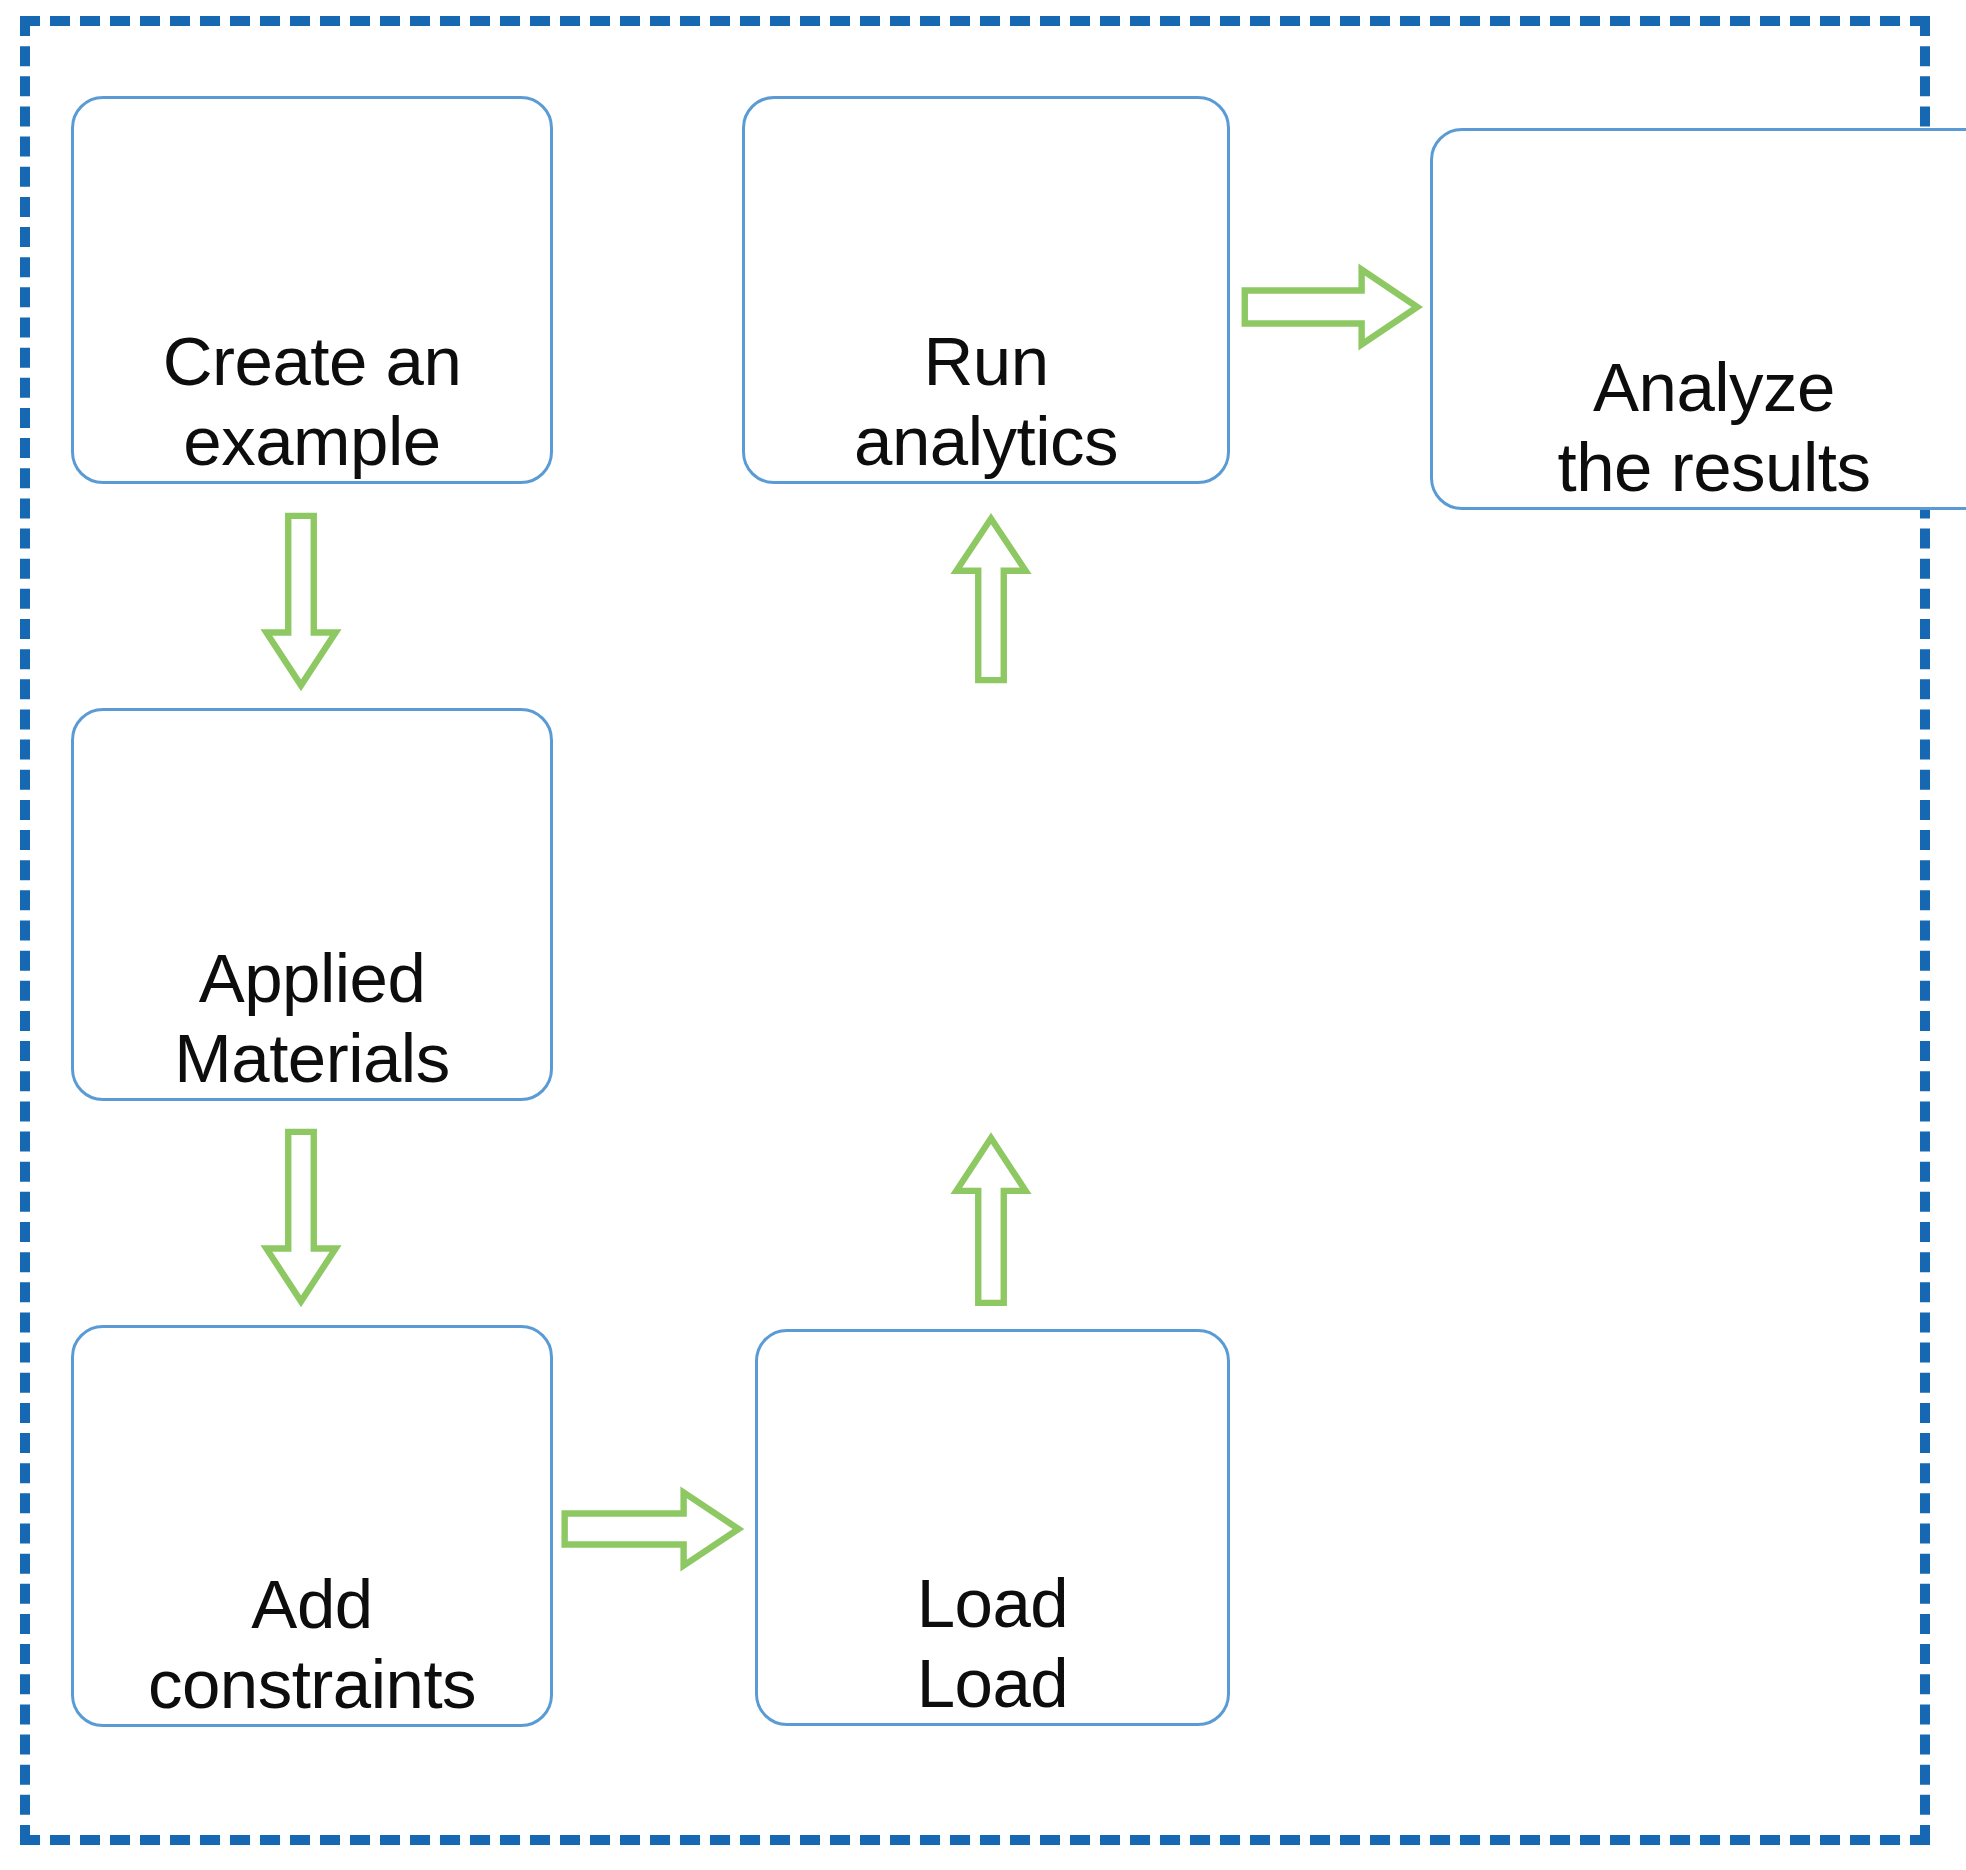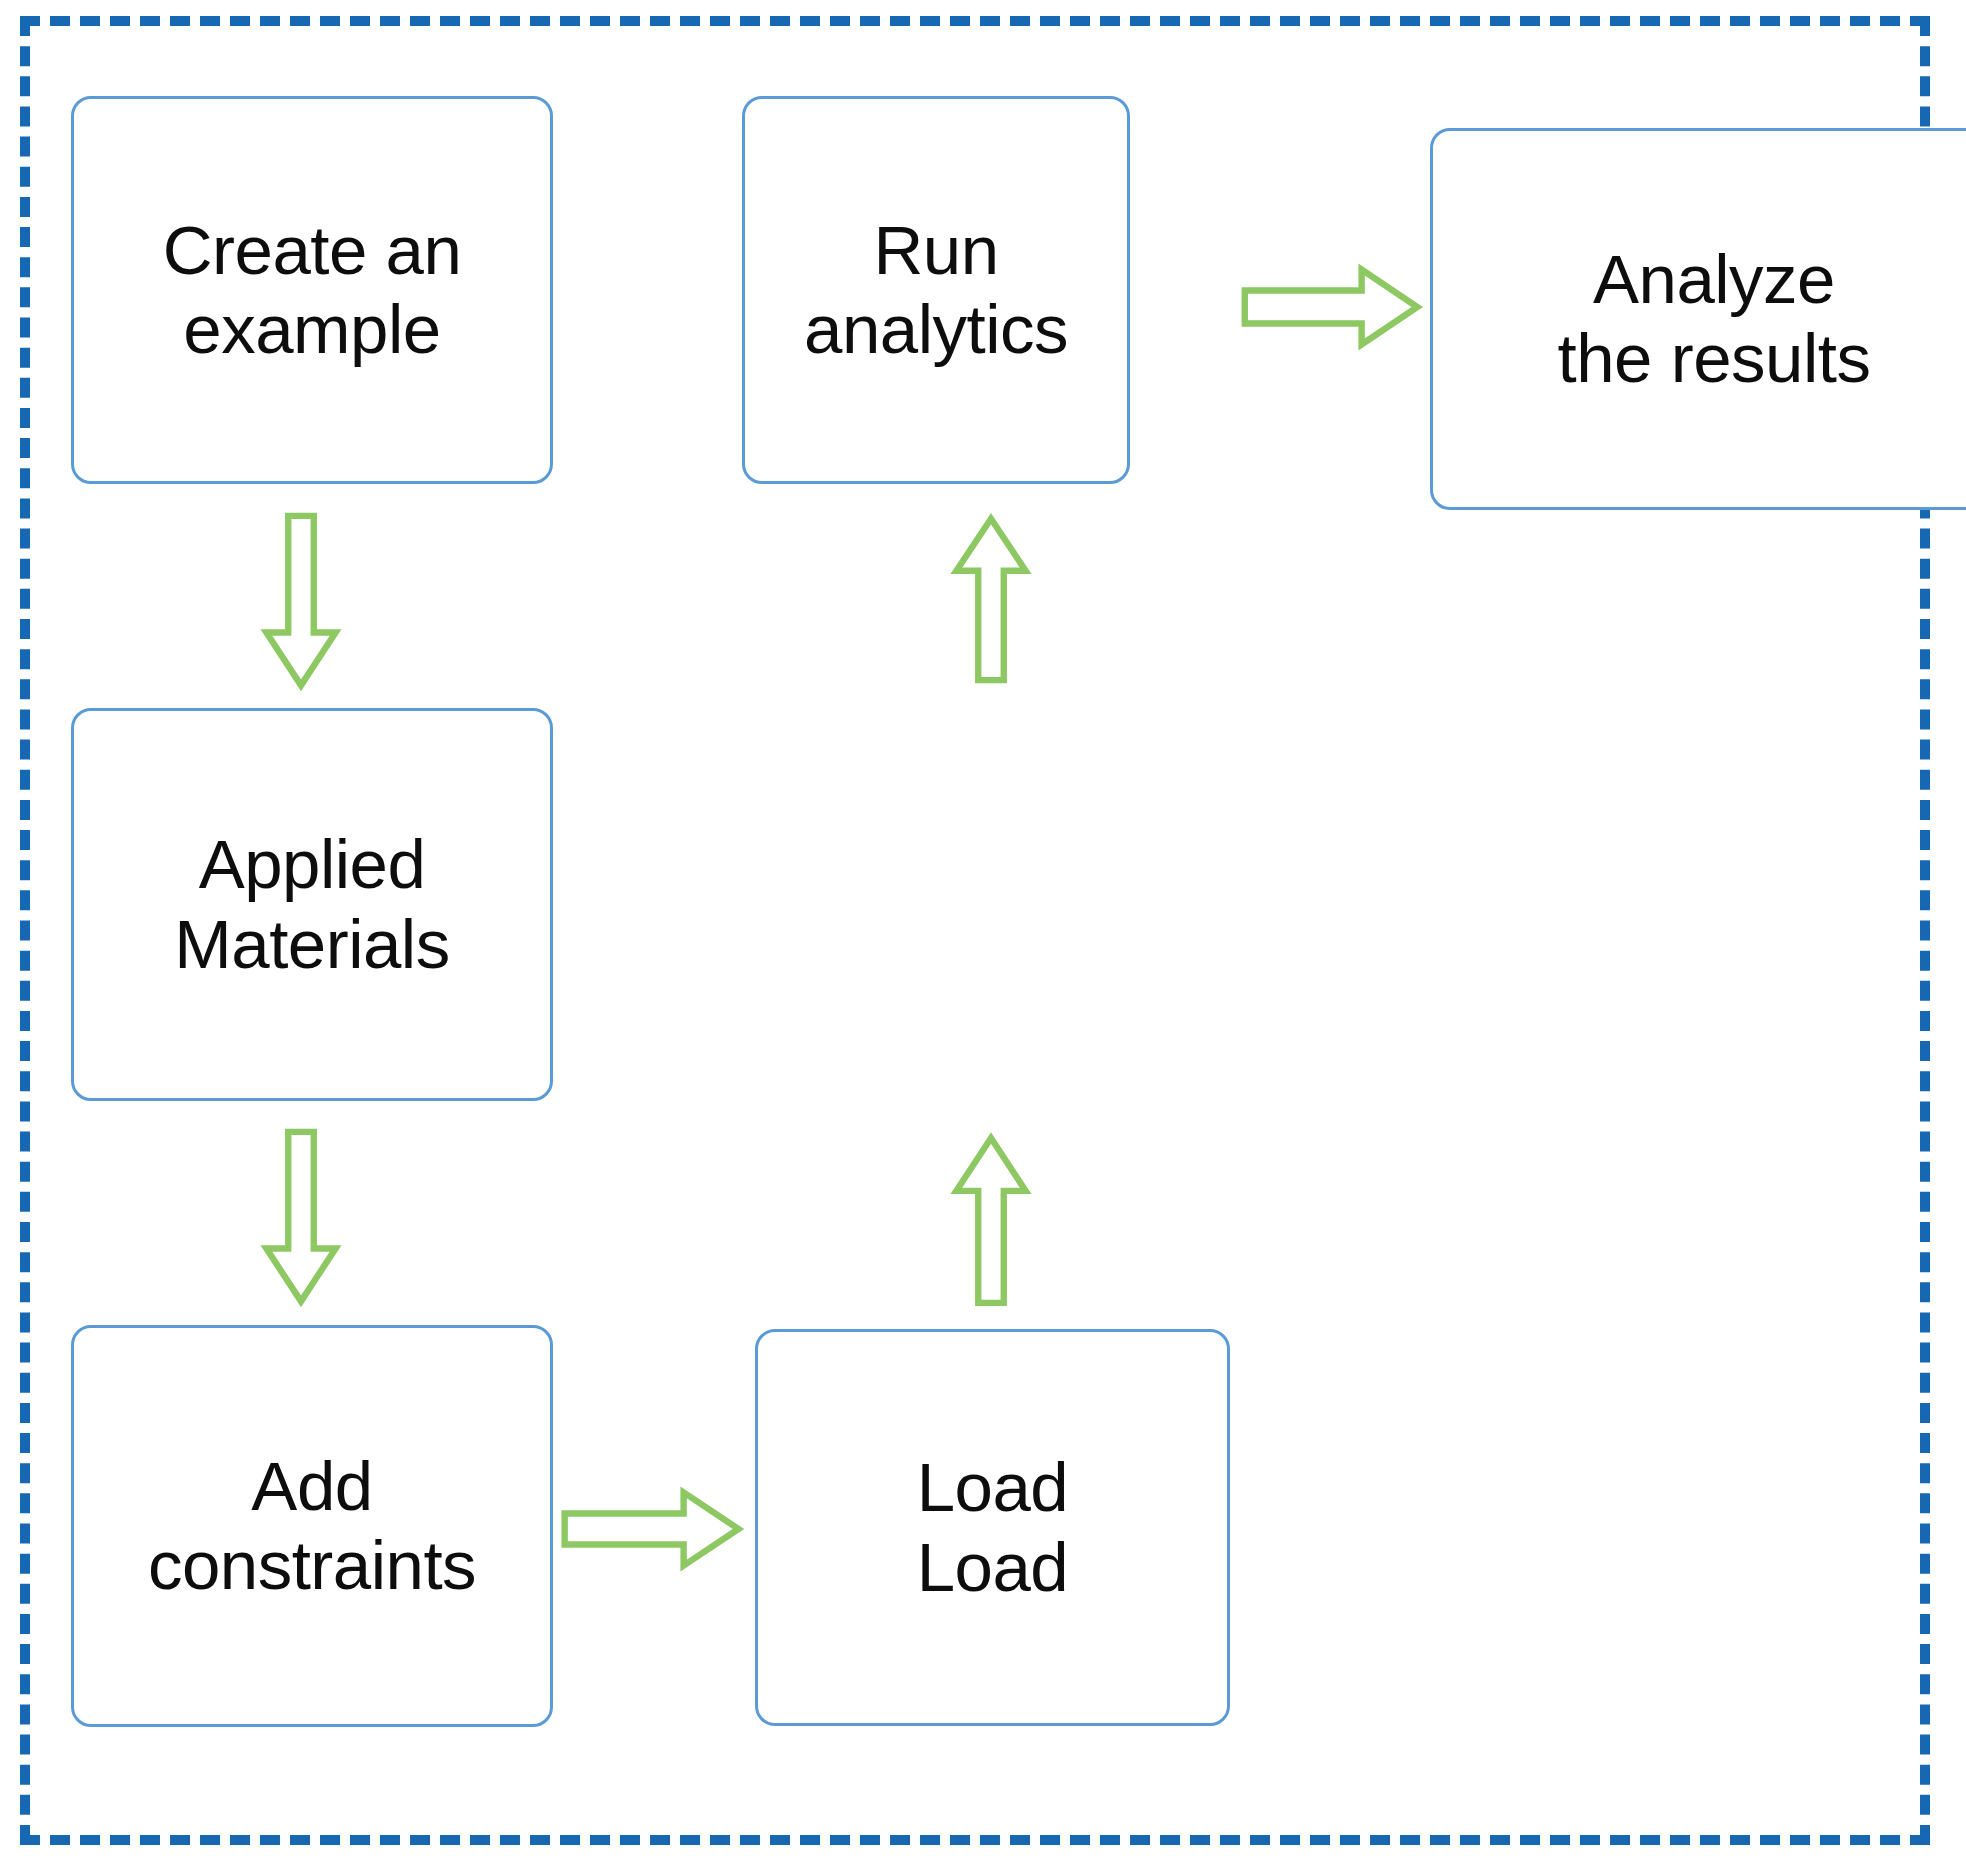--- a/index.html
+++ b/index.html
@@ -27,39 +27,39 @@
     box-sizing: border-box;
     border: 10px dashed #1668B3;
     background: transparent;
   }
   
   .node {
     position: absolute;
     box-sizing: border-box;
     background: #ffffff;
     border: 3.7px solid #5B9BD5;
-    border-radius: 20px;
+    border-radius: 32px;
     display: flex;
-    align-items: center;
+    align-items: flex-end;
     justify-content: center;
     text-align: center;
   }
   .node-label {
     color: #0D0D0D;
     font-size: 69px;
     line-height: 1.15;
     font-family: "Liberation Sans", sans-serif;
     white-space: pre-line;
     letter-spacing: -0.5px;
   }
   
   #node-create   { left: 71px;   top: 96px;  width: 482px; height: 388px; }
   #node-applied  { left: 71px;   top: 708px;  width: 482px; height: 393px; }
   #node-add      { left: 71px;   top: 1325px; width: 482px; height: 402px; }
-  #node-run      { left: 742px;  top: 96px;  width: 388px; height: 388px; }
+  #node-run      { left: 742px;  top: 96px;  width: 488px; height: 388px; }
   #node-meshing  { left: 742px;  top: 708px;  width: 488px; height: 393px; }
   #node-load     { left: 755px;  top: 1329px; width: 475px; height: 397px; }
   #node-analyze  { left: 1430px; top: 96px;  width: 568px; height: 382px; margin-top: 32px; }
 
   
   .arrow {
     position: absolute;
   }
   .arrow svg { display: block; overflow: visible; }
   .arrow-shape {

